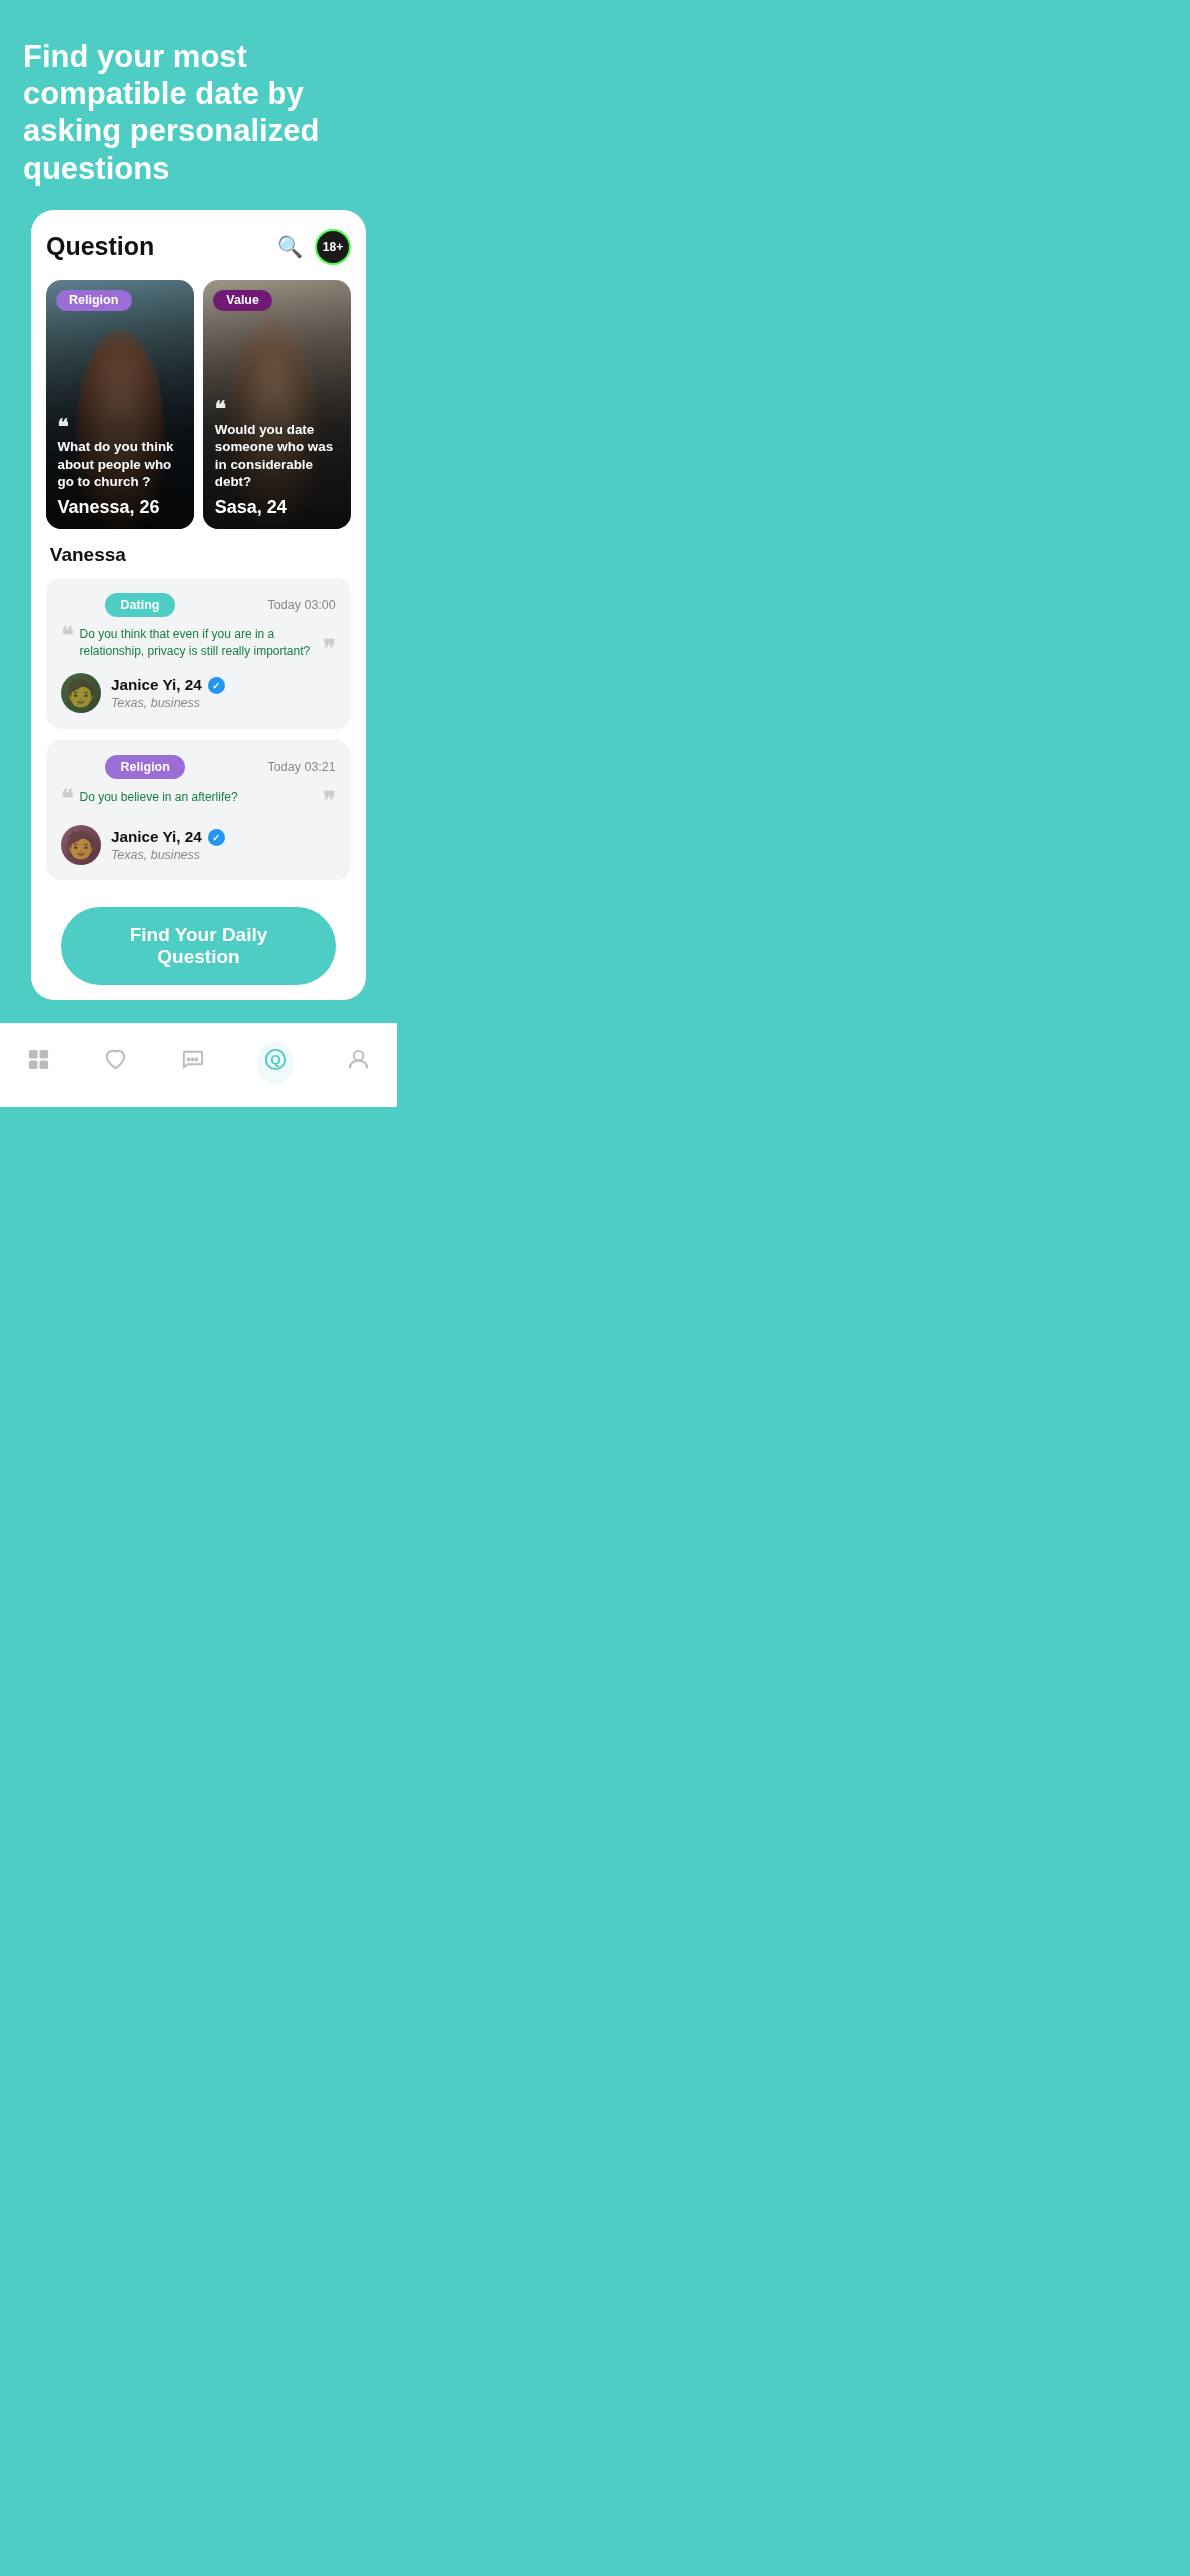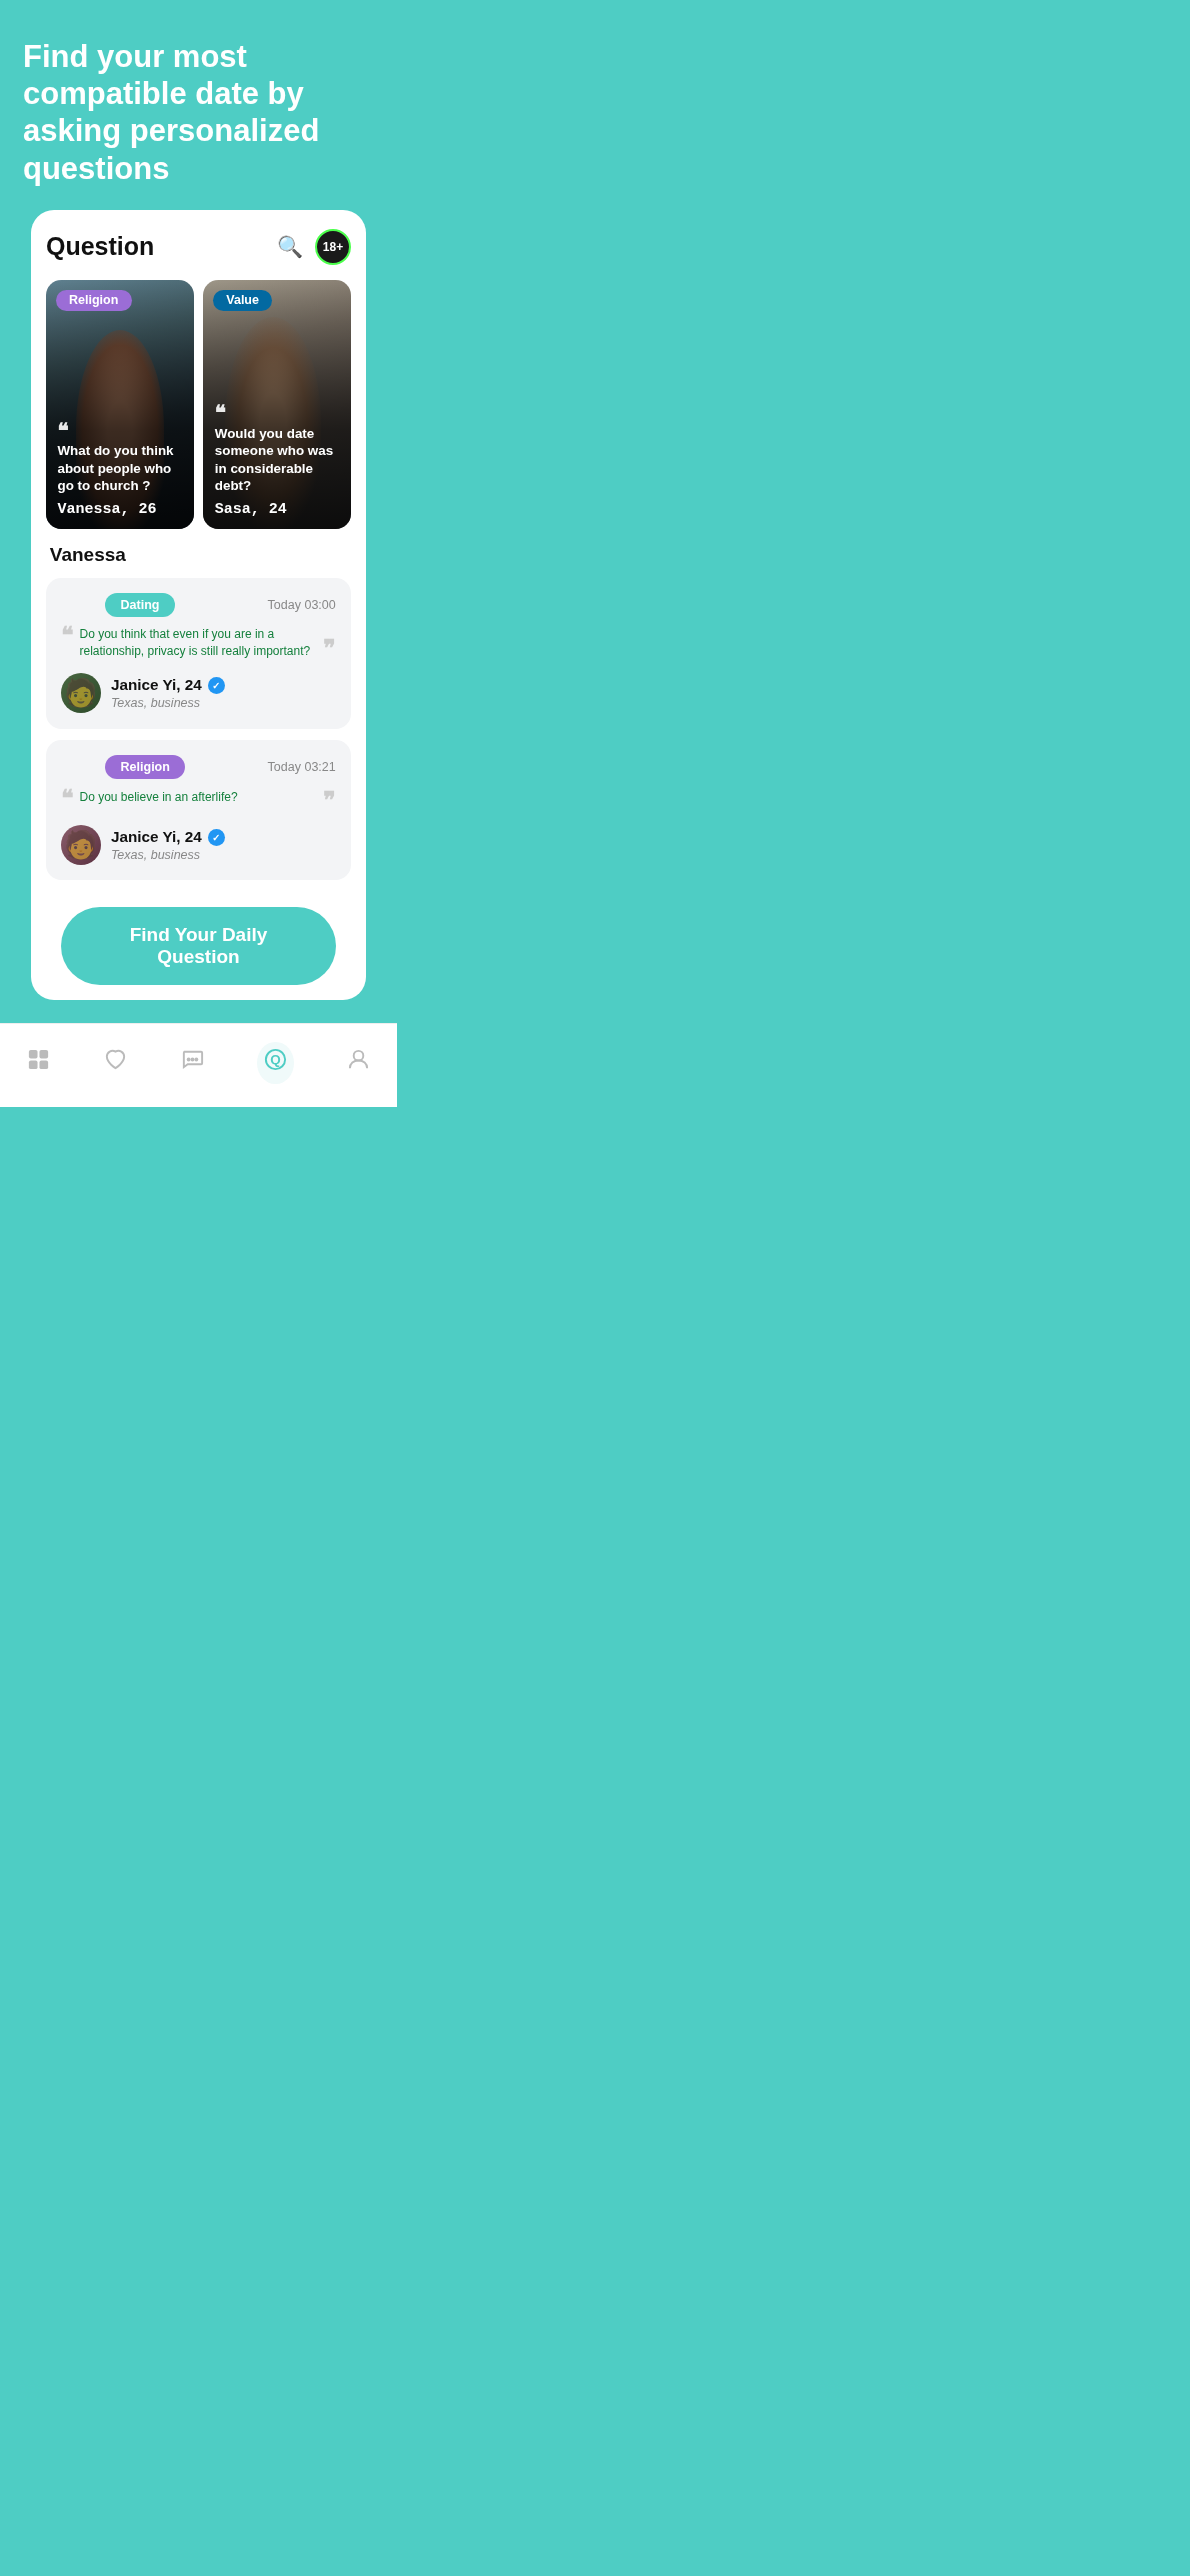--- a/index.html
+++ b/index.html
@@ -116,42 +116,41 @@
       position: absolute;
       top: 9.6px;
       left: 9.6px;
     }
 
     .category-badge.religion {
       background: #9b6dd6;
     }
 
     .category-badge.value {
-      background: #0369a1;
+      background: #701a75;
     }
 
     .quote-mark {
       font-size: 21px;
       font-weight: 900;
       line-height: 1;
       margin-bottom: 1.9px;
       opacity: 0.9;
     }
 
     .profile-question {
       font-size: 13.4px;
       font-weight: 600;
       line-height: 1.3;
       margin-bottom: 5.8px;
     }
 
     .profile-name {
-      font-size: 15px;
+      font-size: 18px;
       font-weight: 700;
-      font-family: Liberation Mono, monospace;
     }
 
     .public-section {
       padding: 15.3px 0 0;
     }
 
     .public-label {
       font-size: 19px;
       font-weight: 800;
       color: #111;

